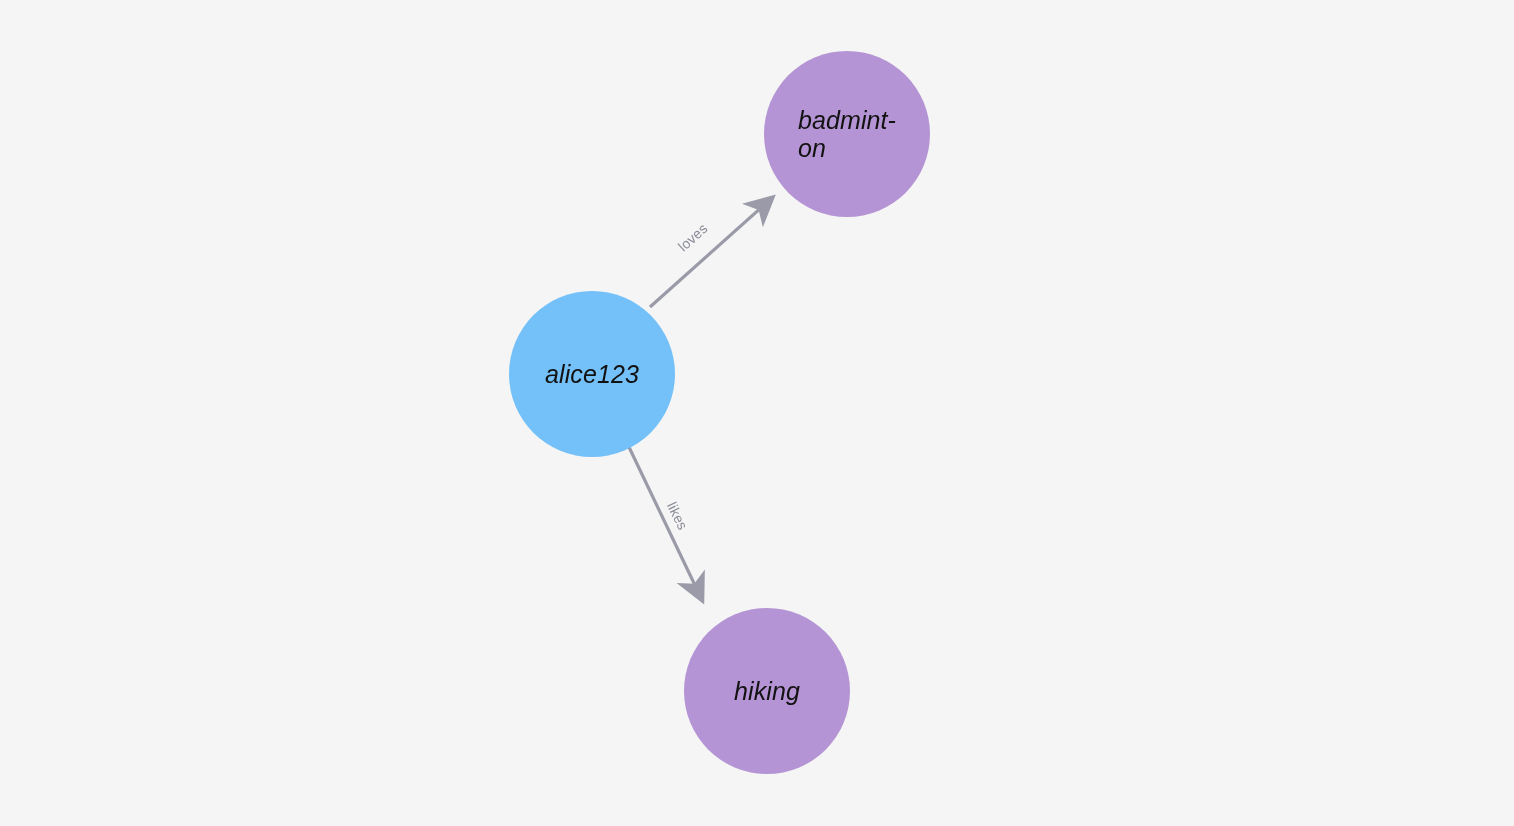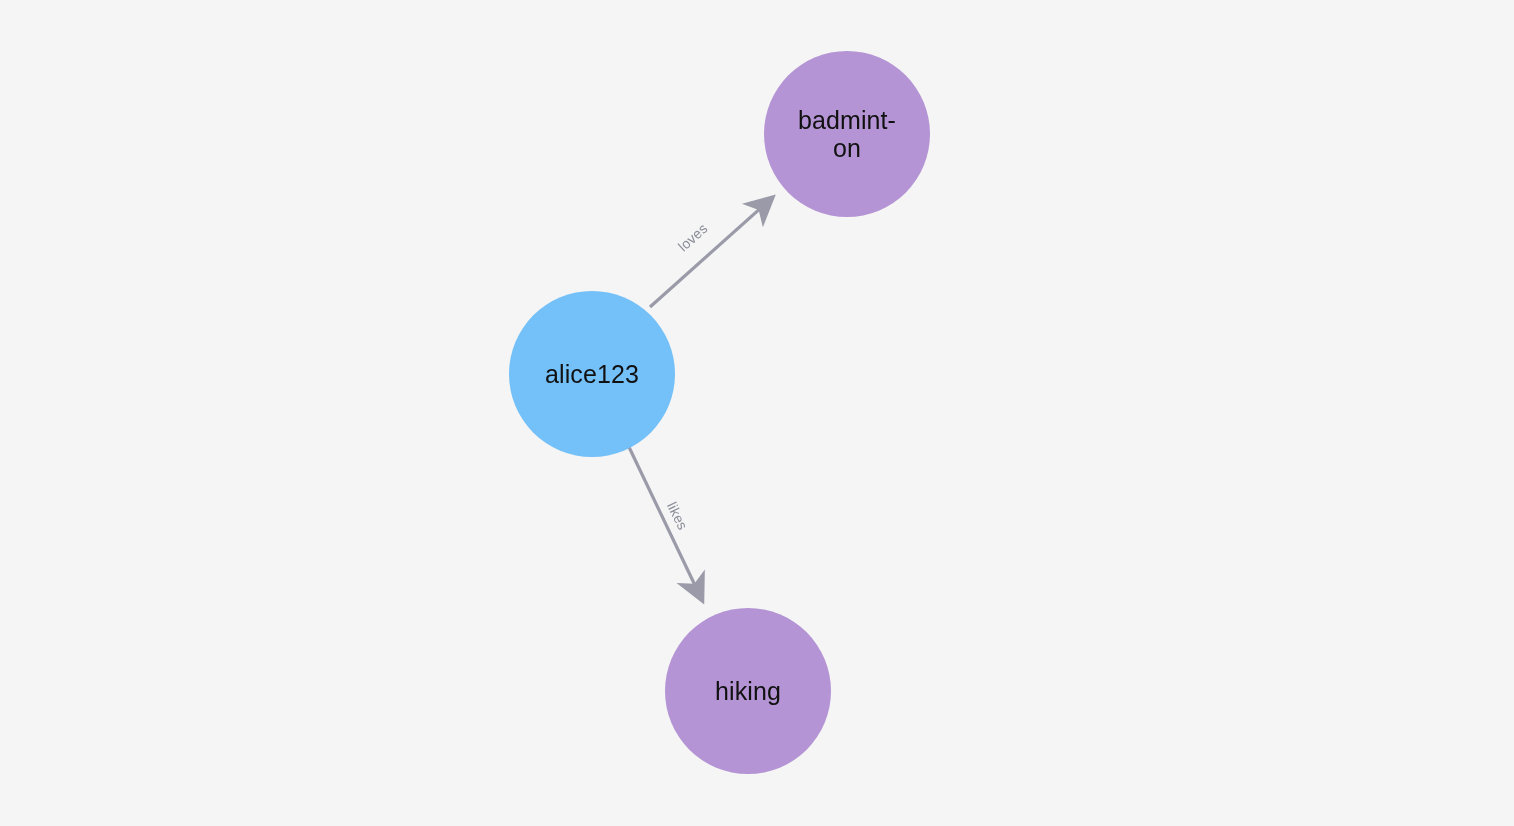--- a/index.html
+++ b/index.html
@@ -24,22 +24,22 @@
     top: 0;
     width: 1514px;
     height: 826px;
   }
   .node {
     position: absolute;
     border-radius: 50%;
     display: flex;
     align-items: center;
     justify-content: center;
-    text-align: center;
     box-sizing: border-box;
+    font-style: italic;
   }
   .node-label {
     color: #111111;
     font-size: 25px;
     line-height: 28px;
     letter-spacing: 0.1px;
     white-space: pre-line;
     user-select: none;
   }
   .edge-label {
@@ -74,17 +74,17 @@
 
   <div class="node" style="left:509px; top:291px; width:166px; height:166px; background:#74c0f9;">
     <span class="node-label">alice123</span>
   </div>
 
   <div class="node" style="left:764px; top:51px; width:166px; height:166px; background:#b494d4;">
     <span class="node-label">badmint-
 on</span>
   </div>
 
-  <div class="node" style="left:665px; top:608px; width:166px; height:166px; background:#b494d4;">
+  <div class="node" style="left:684px; top:608px; width:166px; height:166px; background:#b494d4;">
     <span class="node-label">hiking</span>
   </div>
 
 </div>
 
 </body></html>

